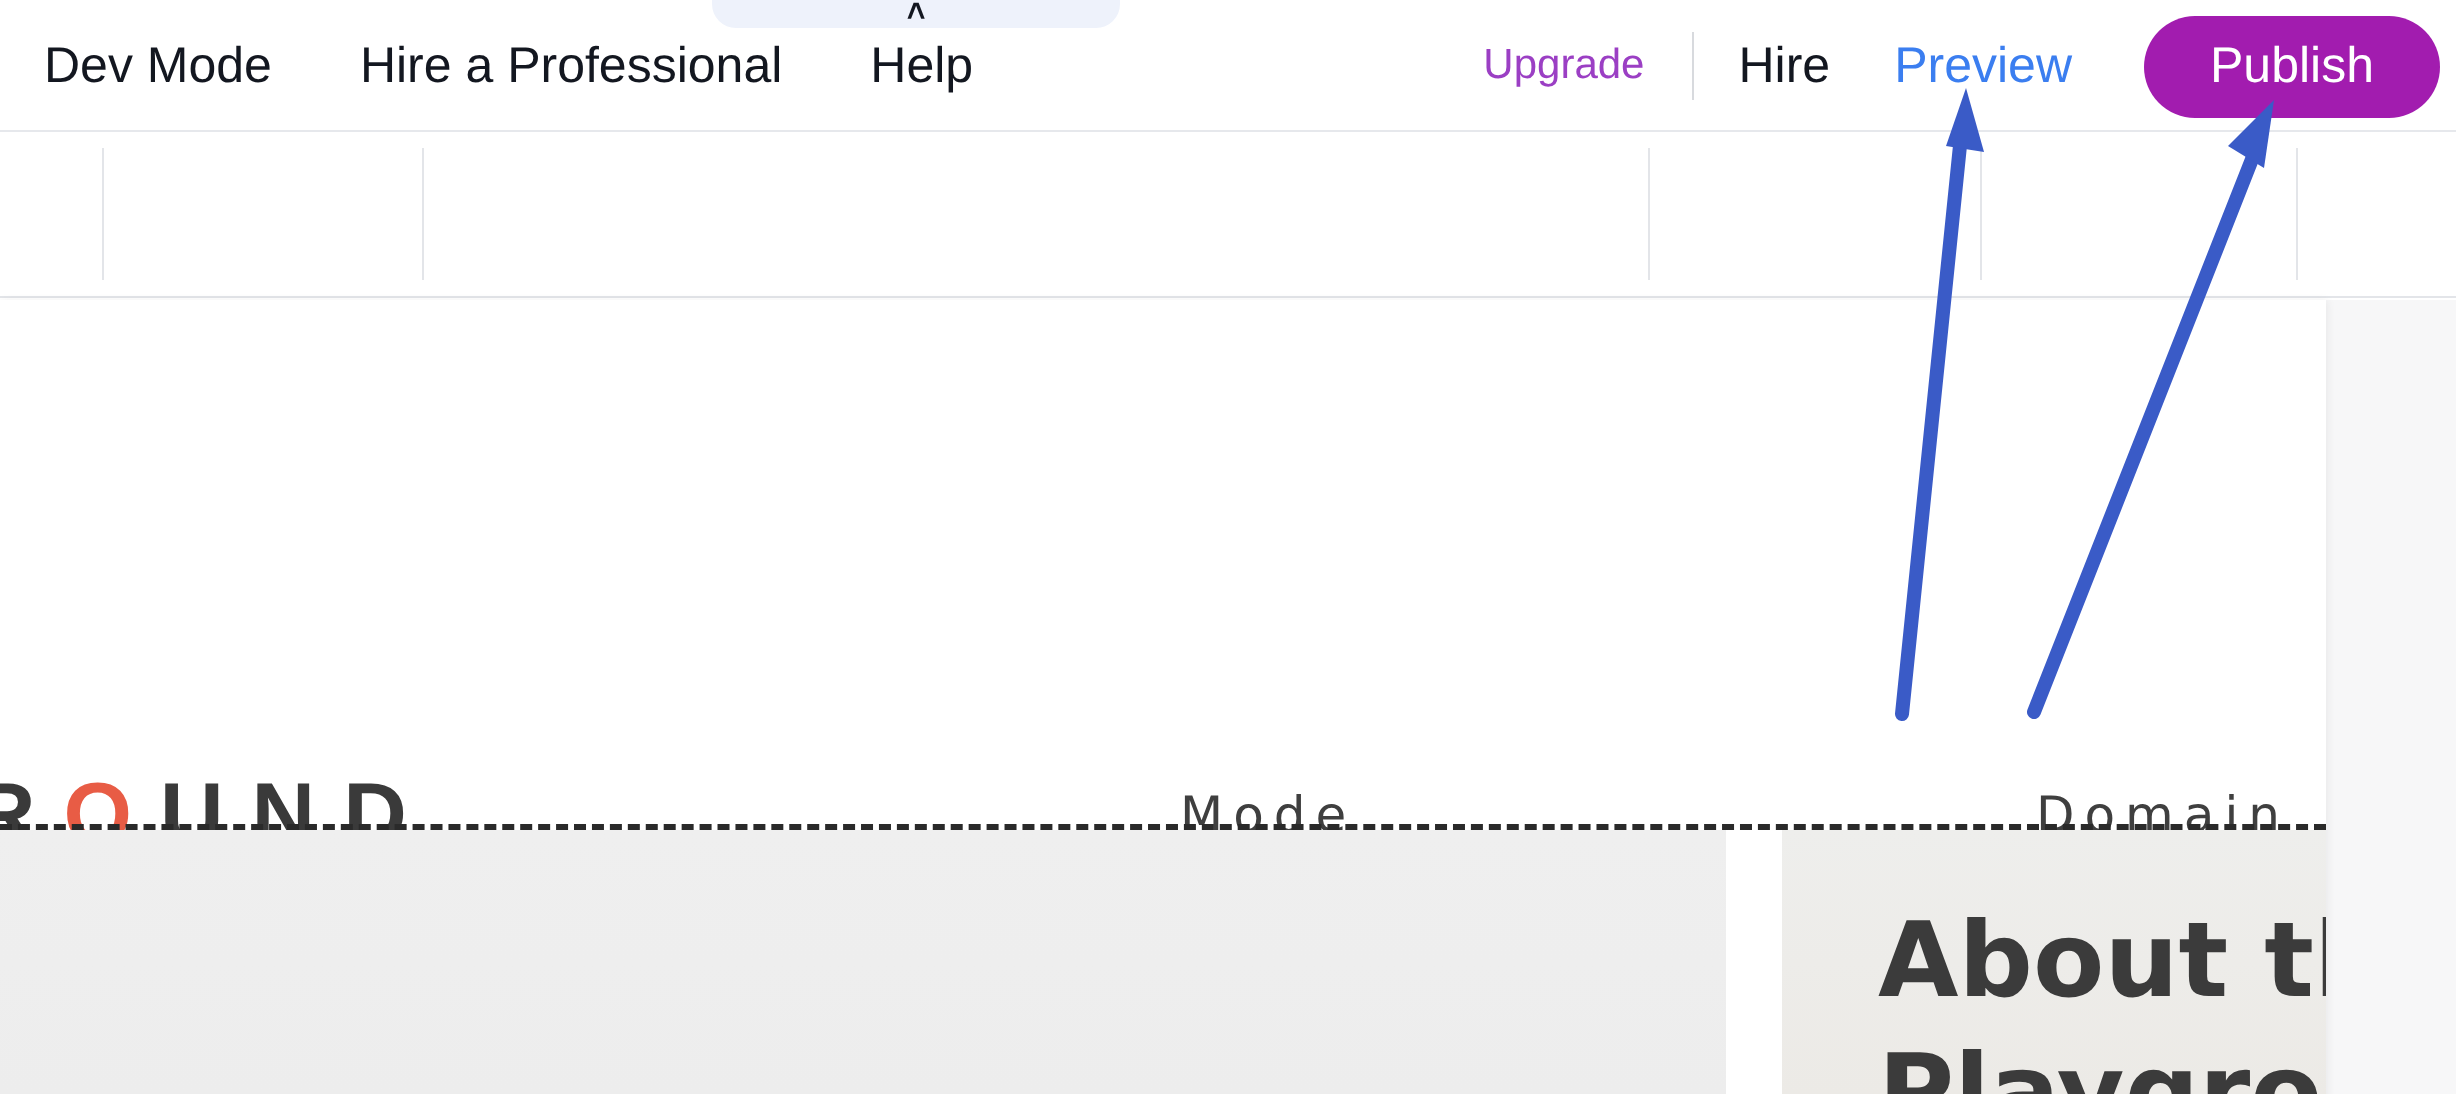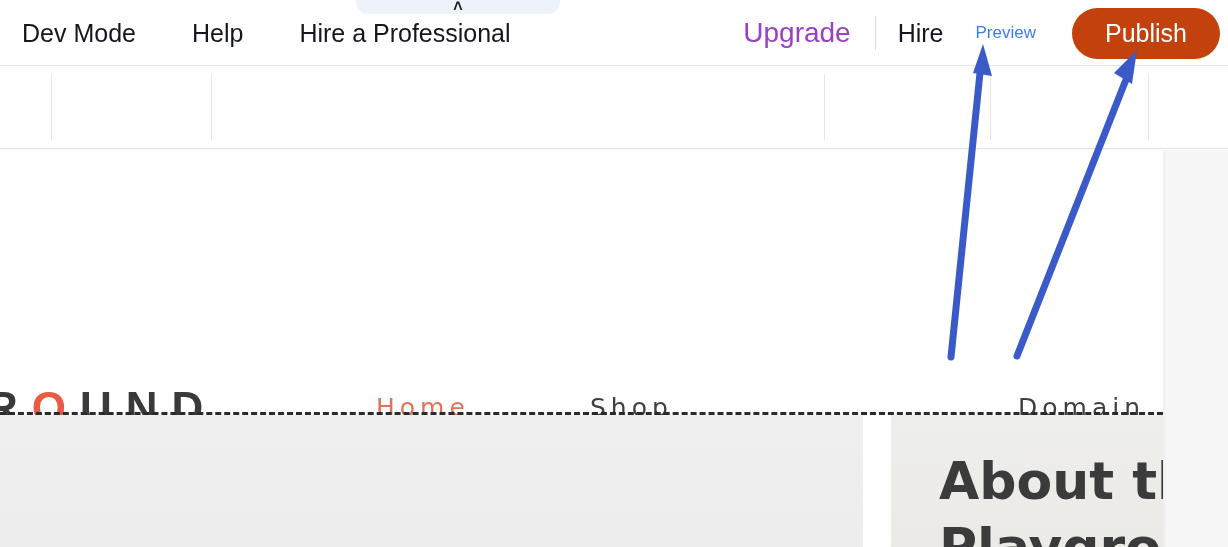--- a/index.html
+++ b/index.html
@@ -23,65 +23,65 @@
     position: absolute;
     left: 0; top: 0;
     width: 1228px; height: 66px;
     background: #ffffff;
     border-bottom: 1px solid #e6e8ec;
   }
   .topbar-left {
     position: absolute;
     left: 0; top: 0; height: 66px;
     display: flex; align-items: center;
-    gap: 12px;
+    gap: 0px;
   }
   .menu-item {
     font-size: 25px;
     color: #131720;
     padding: 0 22px;
     line-height: 66px;
     white-space: nowrap;
     cursor: pointer;
   }
   .topbar-right {
     position: absolute;
     right: 8px; top: 0; height: 66px;
     display: flex; align-items: center;
   }
   .upgrade-link {
-    font-size: 28px;
+    font-size: 21px;
     color: #9b3fc4;
     padding: 0 18px;
     white-space: nowrap;
     cursor: pointer;
   }
   .vdiv {
     width: 1px; height: 34px;
     background: #d8dade;
     margin: 0 6px;
   }
   .save-link {
     font-size: 25px;
     color: #131720;
     padding: 0 16px;
     white-space: nowrap;
     cursor: pointer;
   }
   .preview-link {
-    font-size: 17px;
+    font-size: 25px;
     color: #3b7ef0;
     padding: 0 16px;
     white-space: nowrap;
     cursor: pointer;
   }
   .publish-btn {
     font-size: 25px;
     color: #ffffff;
-    background: #c2410c;
+    background: #a21caf;
     border-radius: 30px;
     padding: 11px 33px;
     margin-left: 20px;
     white-space: nowrap;
     cursor: pointer;
     border: none;
     font-family: "Liberation Sans", sans-serif;
   }
 
   
@@ -273,22 +273,22 @@
 </style>
 </head>
 <body>
 
 <div id="root">
 
   <div class="topbar">
 
     <div class="topbar-left">
       <div class="menu-item">Dev Mode</div>
+      <div class="menu-item">Hire a Professional</div>
       <div class="menu-item">Help</div>
-      <div class="menu-item">Hire a Professional</div>
     </div>
 
     <div class="topbar-right">
       <div class="upgrade-link">Upgrade</div>
       <div class="vdiv"></div>
       <div class="save-link">Hire</div>
       <div class="preview-link">Preview</div>
       <button class="publish-btn">Publish</button>
     </div>
 
@@ -366,22 +366,21 @@
   </div>
 
   <div class="canvas-bg"></div>
 
   <div class="site-canvas">
 
     <div class="site-header">
       <div class="site-logo"><span>R</span><span class="accent">O</span><span>UND</span></div>
 
       <div class="site-nav">
-        <div class="nav-link nav-0 active">Home</div>
-        <div class="nav-link nav-1">Shop</div>
+        <div class="nav-link nav-1">Mode</div>
         <div class="nav-link nav-3">Domain</div>
       </div>
     </div>
 
     <div class="section-divider"></div>
 
     <div class="about-block"></div>
 
     <div class="about-text-block">
       <div class="about-heading">About the</div>

